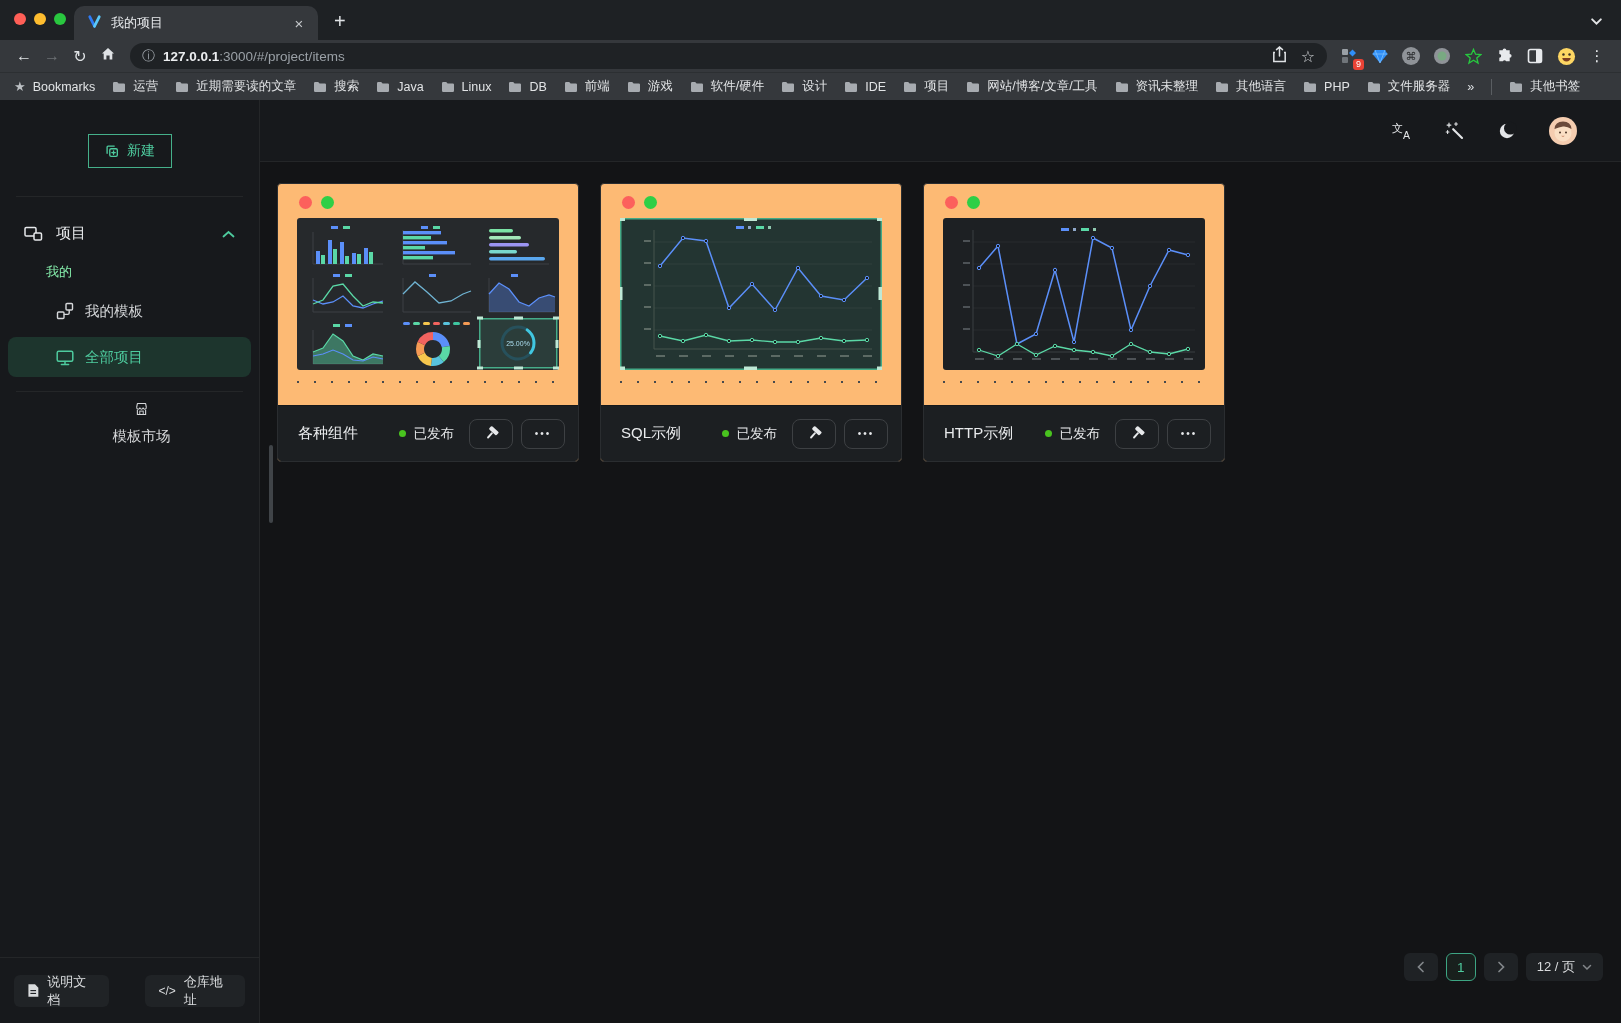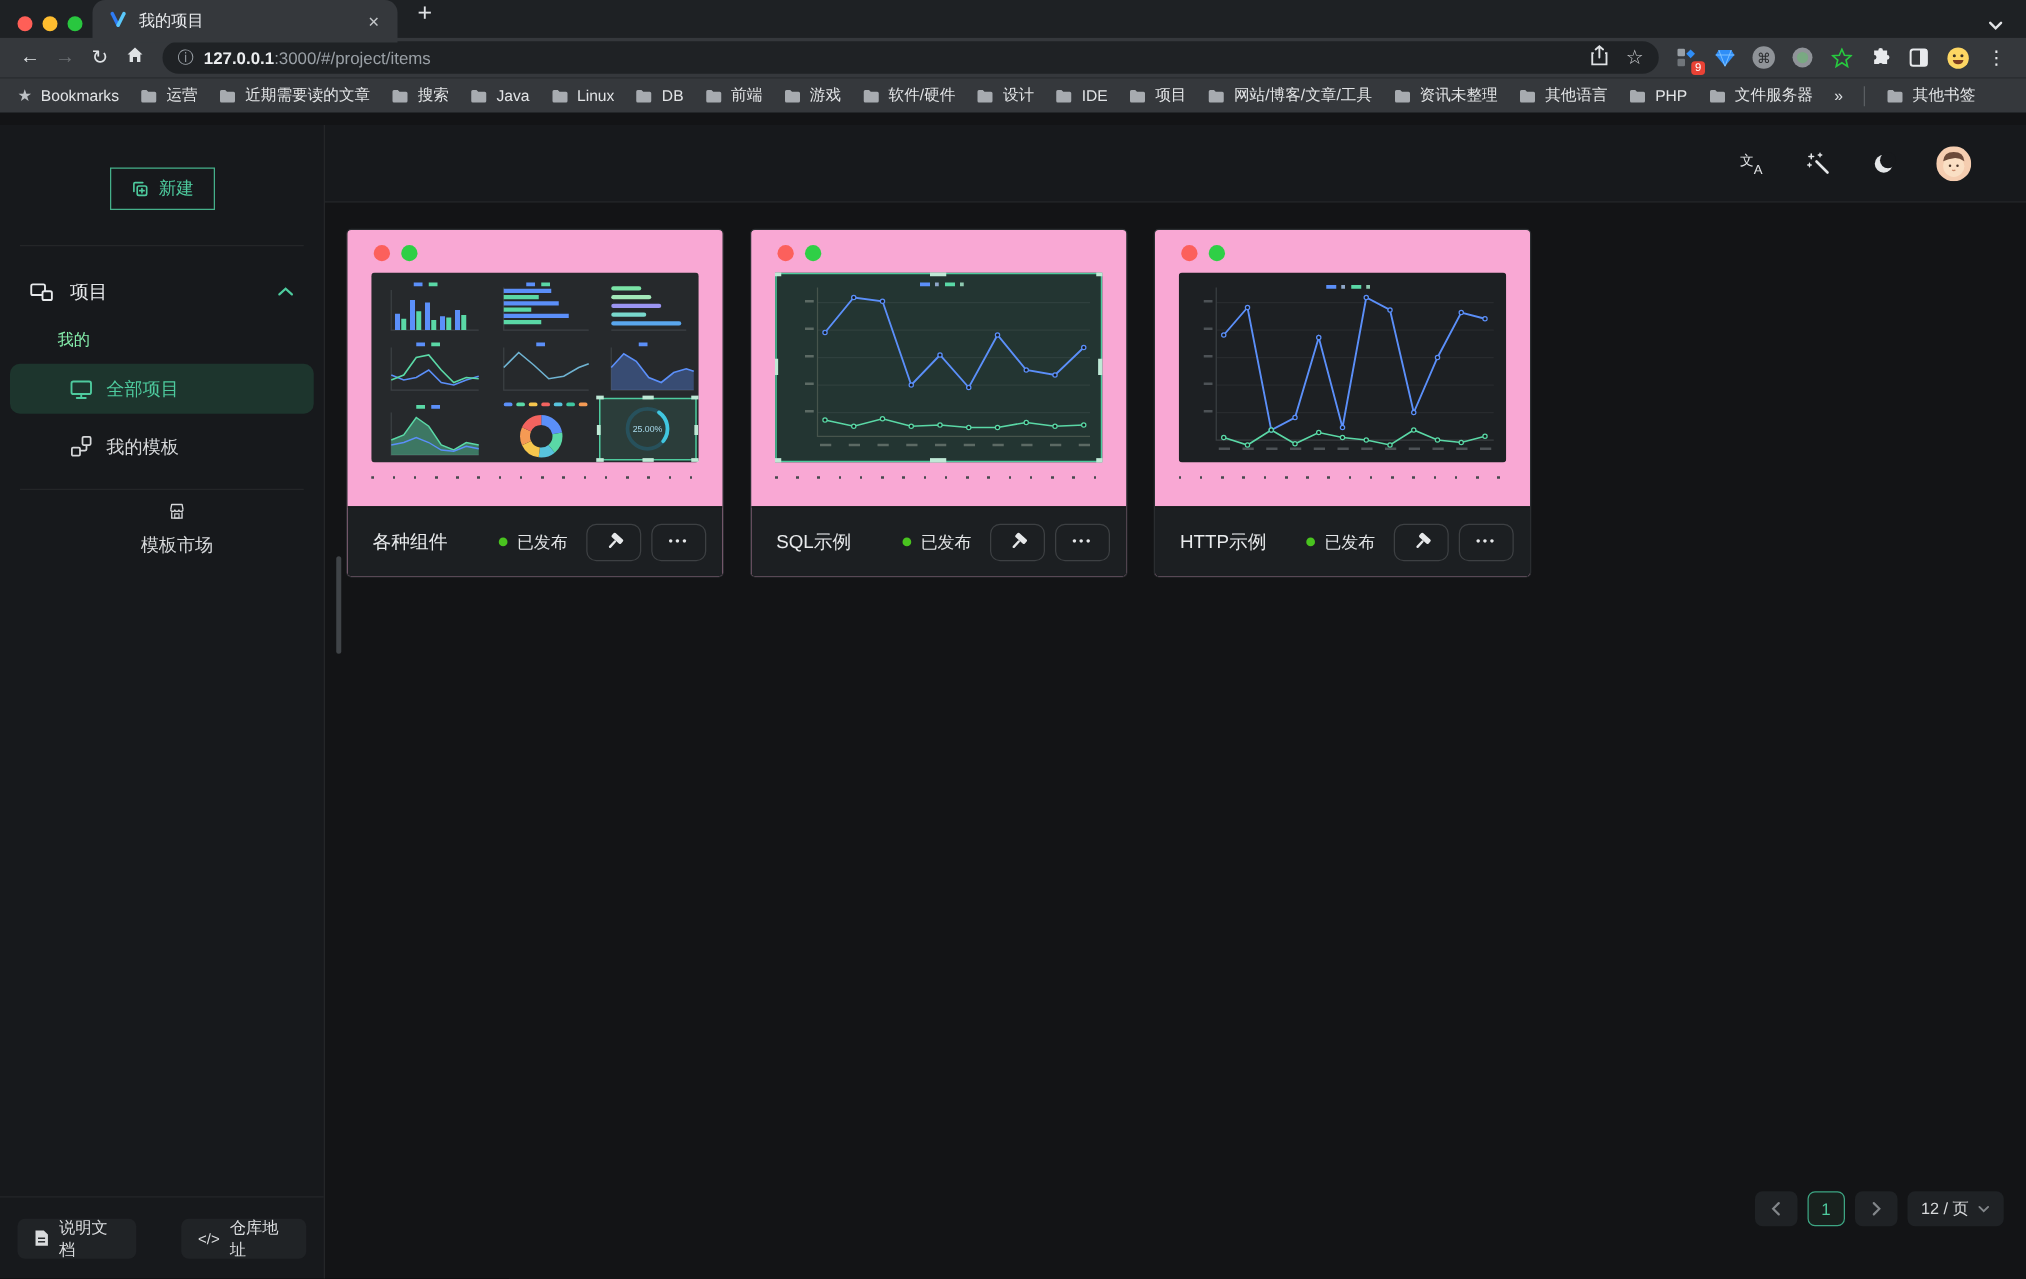--- a/index.html
+++ b/index.html
@@ -1,20 +1,20 @@
 <!DOCTYPE html>
 <html><head>
 <meta charset="utf-8">
 <style>
   * { margin:0; padding:0; box-sizing:border-box; }
   body { font-family:"Liberation Sans","DejaVu Sans",sans-serif; background:#000; }
   .stage { position:relative; width:1621px; height:1023px; overflow:hidden; background:#131416; }
 
   
-  .tabstrip { height:30px; background:#1e2124; display:flex; align-items:flex-start; position:relative; }
+  .tabstrip { height:40px; background:#1e2124; display:flex; align-items:flex-end; position:relative; }
   .lights { display:flex; gap:8px; position:absolute; left:14px; top:13px; }
   .light { width:12px; height:12px; border-radius:50%; }
   .l-red{ background:#ff5f57; } .l-yellow{ background:#febd2f; } .l-green{ background:#29c73f; }
   .tab { margin-left:74px; height:34px; width:244px; background:#35383c; border-radius:10px 10px 0 0;
          display:flex; align-items:center; padding:0 10px 0 13px; gap:9px; color:#e8eaed; font-size:13px; }
   .tab-close { margin-left:auto; color:#c4c7ca; font-size:15px; width:18px; text-align:center; cursor:default; }
   .newtab { color:#dfe2e5; font-size:20px; margin:0 0 7px 16px; }
   .tab-search { position:absolute; right:18px; top:14px; }
   .toolbar { height:32px; background:#35383c; display:flex; align-items:center; padding:0 10px; }
   .navbtn { width:28px; text-align:center; font-size:16px; color:#dfe2e5; }
@@ -56,21 +56,21 @@
                padding-left:48px; color:#d6d8da; font-size:14.5px; }
   .side-item.active { background:#1d352d; color:#4ecb9e; }
   .side-item.top-level { padding-left:24px; height:44px; margin:10px 8px 0;flex-direction:column; }
   .side-footer { position:absolute; left:0; right:0; bottom:0; height:66px; border-top:1px solid #242628;
                  display:flex; align-items:center; padding:0 14px; gap:36px; }
   .foot-btn { height:32px; background:#202326; border-radius:6px; display:flex; align-items:center; gap:8px;
               padding:0 13px; color:#dcdee0; font-size:13px; }
 
   
   .cards { display:flex; gap:21px; padding:21px 0 0 17px; }
-  .card { width:302px; height:279px; background:#f9a8d4; border:1px solid #2a2d30; border-radius:4px;
+  .card { width:302px; height:279px; background:#fdba74; border:1px solid #2a2d30; border-radius:4px;
           display:flex; flex-direction:column; overflow:hidden; }
   .card-dots { display:flex; gap:9px; padding:12px 0 0 21px; }
   .cdot { width:13px; height:13px; border-radius:50%; }
   .thumb { margin:9px 19px 0; }
   .thumb svg { display:block; }
   .dotsep { margin:11px 19px 0; height:2px;
             background:repeating-linear-gradient(90deg,#46494d 0 2px,transparent 2px 17px); }
   .card-footer { margin-top:auto; height:56px; background:#1c1f22; border-top:1px solid #16181a;
                  display:flex; align-items:center; padding:0 13px 0 20px; gap:8px; }
   .card-name { font-size:15px; color:#e9ebed; }
@@ -349,35 +349,35 @@
         <span>项目</span>
         <span class="chev">
           <svg width="13" height="9" viewBox="0 0 13 9">
               <path d="M1.5 6.5 L6.5 2 L11.5 6.5" stroke="#4ecb9e" stroke-width="1.8" fill="none" stroke-linecap="round"></path>
             </svg>
         </span>
       </div>
 
       <div class="side-group">我的</div>
 
-      <div class="side-item active">
-        <svg width="18" height="17" viewBox="0 0 18 17">
-            <rect x="1.2" y="2.2" width="15.6" height="10" rx="1.5" stroke="#4ecb9e" stroke-width="1.5" fill="none"></rect>
-            <path d="M9 12.4 V15 M5.4 15.4 H12.6" stroke="#4ecb9e" stroke-width="1.5" stroke-linecap="round"></path>
-          </svg>
-        <span>全部项目</span>
-      </div>
-
       <div class="side-item">
         <svg width="18" height="18" viewBox="0 0 18 18">
             <rect x="10" y="1.5" width="6.5" height="6.5" rx="1" stroke="#d6d8da" stroke-width="1.4" fill="none"></rect>
             <rect x="1.5" y="10" width="6.5" height="6.5" rx="1" stroke="#d6d8da" stroke-width="1.4" fill="none"></rect>
             <path d="M13.2 8.4 V11 a1.4 1.4 0 0 1 -1.4 1.4 H8.4" stroke="#d6d8da" stroke-width="1.4" fill="none" stroke-linecap="round"></path>
           </svg>
         <span>我的模板</span>
+      </div>
+
+      <div class="side-item active">
+        <svg width="18" height="17" viewBox="0 0 18 17">
+            <rect x="1.2" y="2.2" width="15.6" height="10" rx="1.5" stroke="#4ecb9e" stroke-width="1.5" fill="none"></rect>
+            <path d="M9 12.4 V15 M5.4 15.4 H12.6" stroke="#4ecb9e" stroke-width="1.5" stroke-linecap="round"></path>
+          </svg>
+        <span>全部项目</span>
       </div>
 
       <div class="side-div" style="margin-top:14px;"></div>
 
       <div class="side-item top-level">
         <svg width="19" height="18" viewBox="0 0 19 18">
             <path d="M3.2 7.2 L4.2 2 H14.8 L15.8 7.2" stroke="#d6d8da" stroke-width="1.4" fill="none" stroke-linejoin="round"></path>
             <path d="M3.2 7.2 q0 2 2.1 2 q2.1 0 2.1 -2 q0 2 2.1 2 q2.1 0 2.1 -2 q0 2 2.1 2 q2.1 0 2.1 -2" stroke="#d6d8da" stroke-width="1.3" fill="none"></path>
             <path d="M4.2 10 V16 H14.8 V10" stroke="#d6d8da" stroke-width="1.4" fill="none"></path>
             <rect x="7.3" y="11.7" width="4.4" height="4.3" stroke="#d6d8da" stroke-width="1.2" fill="none"></rect>

